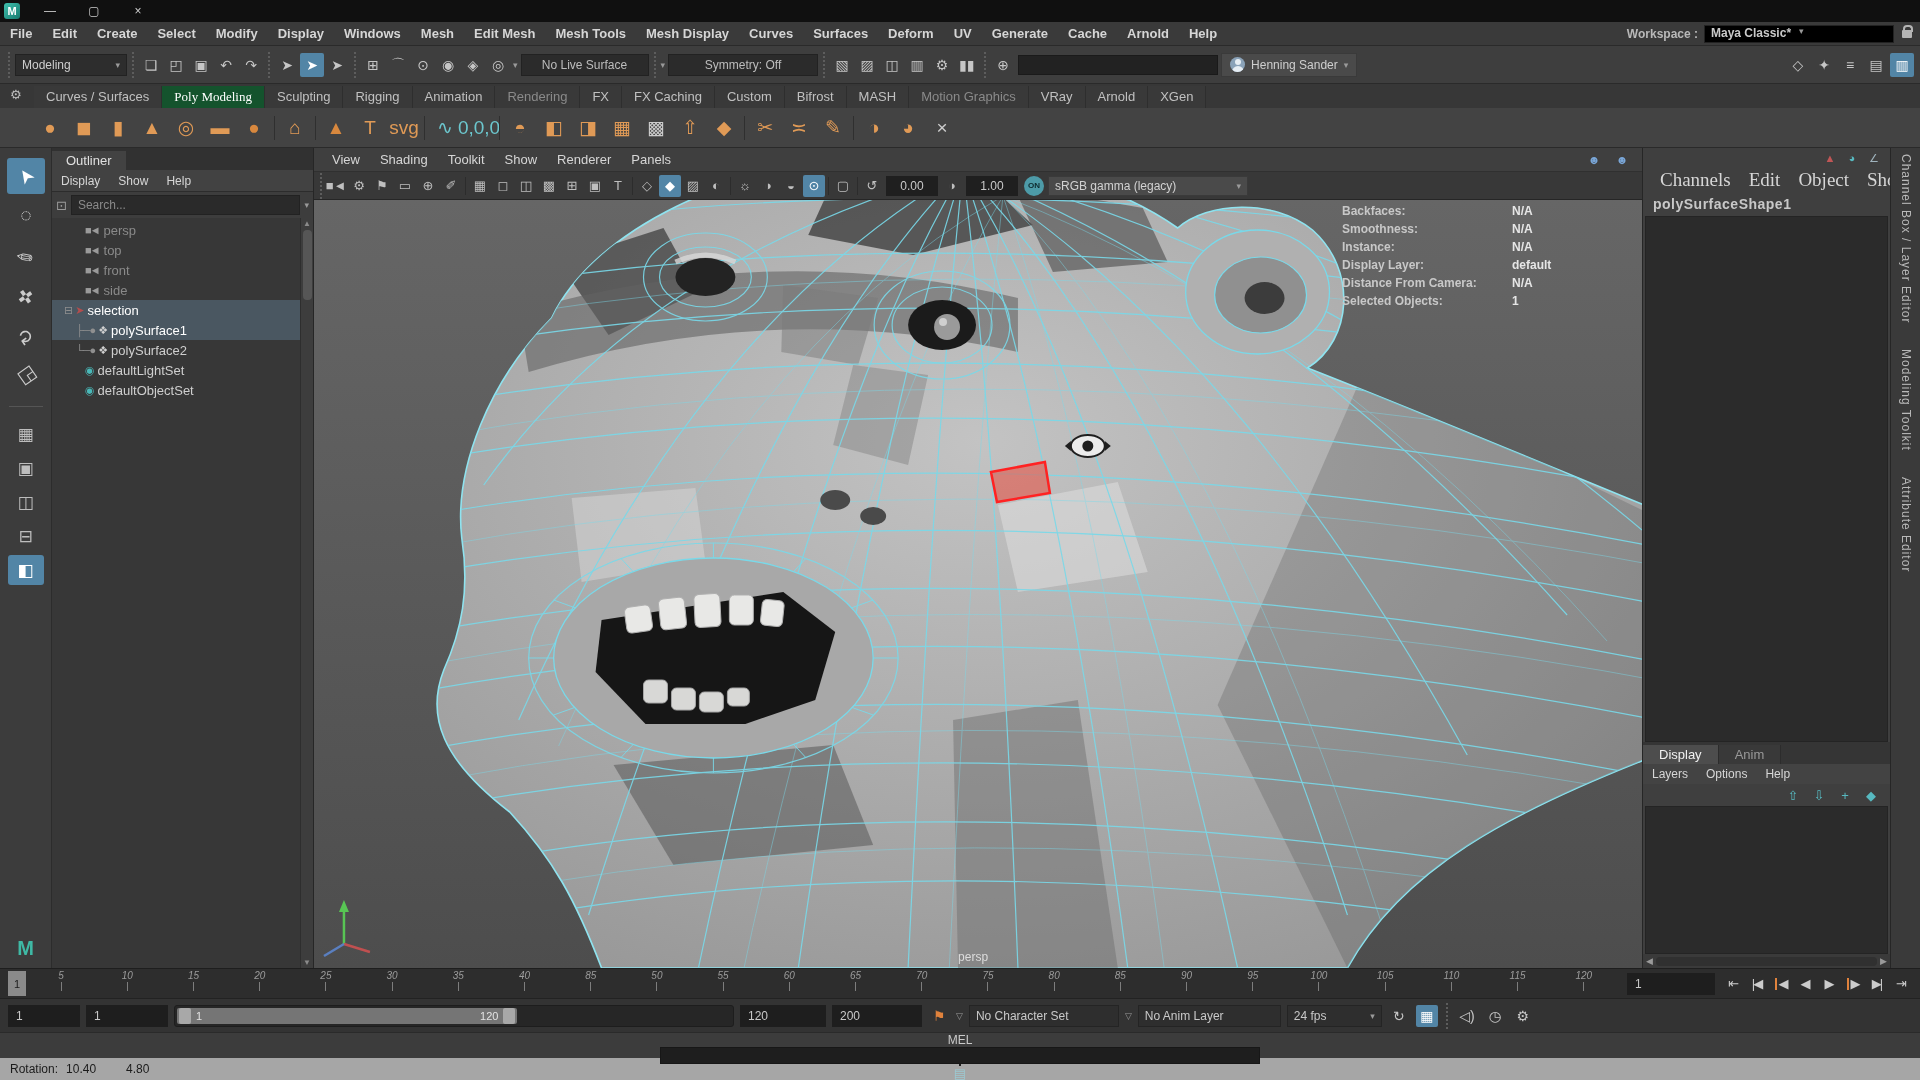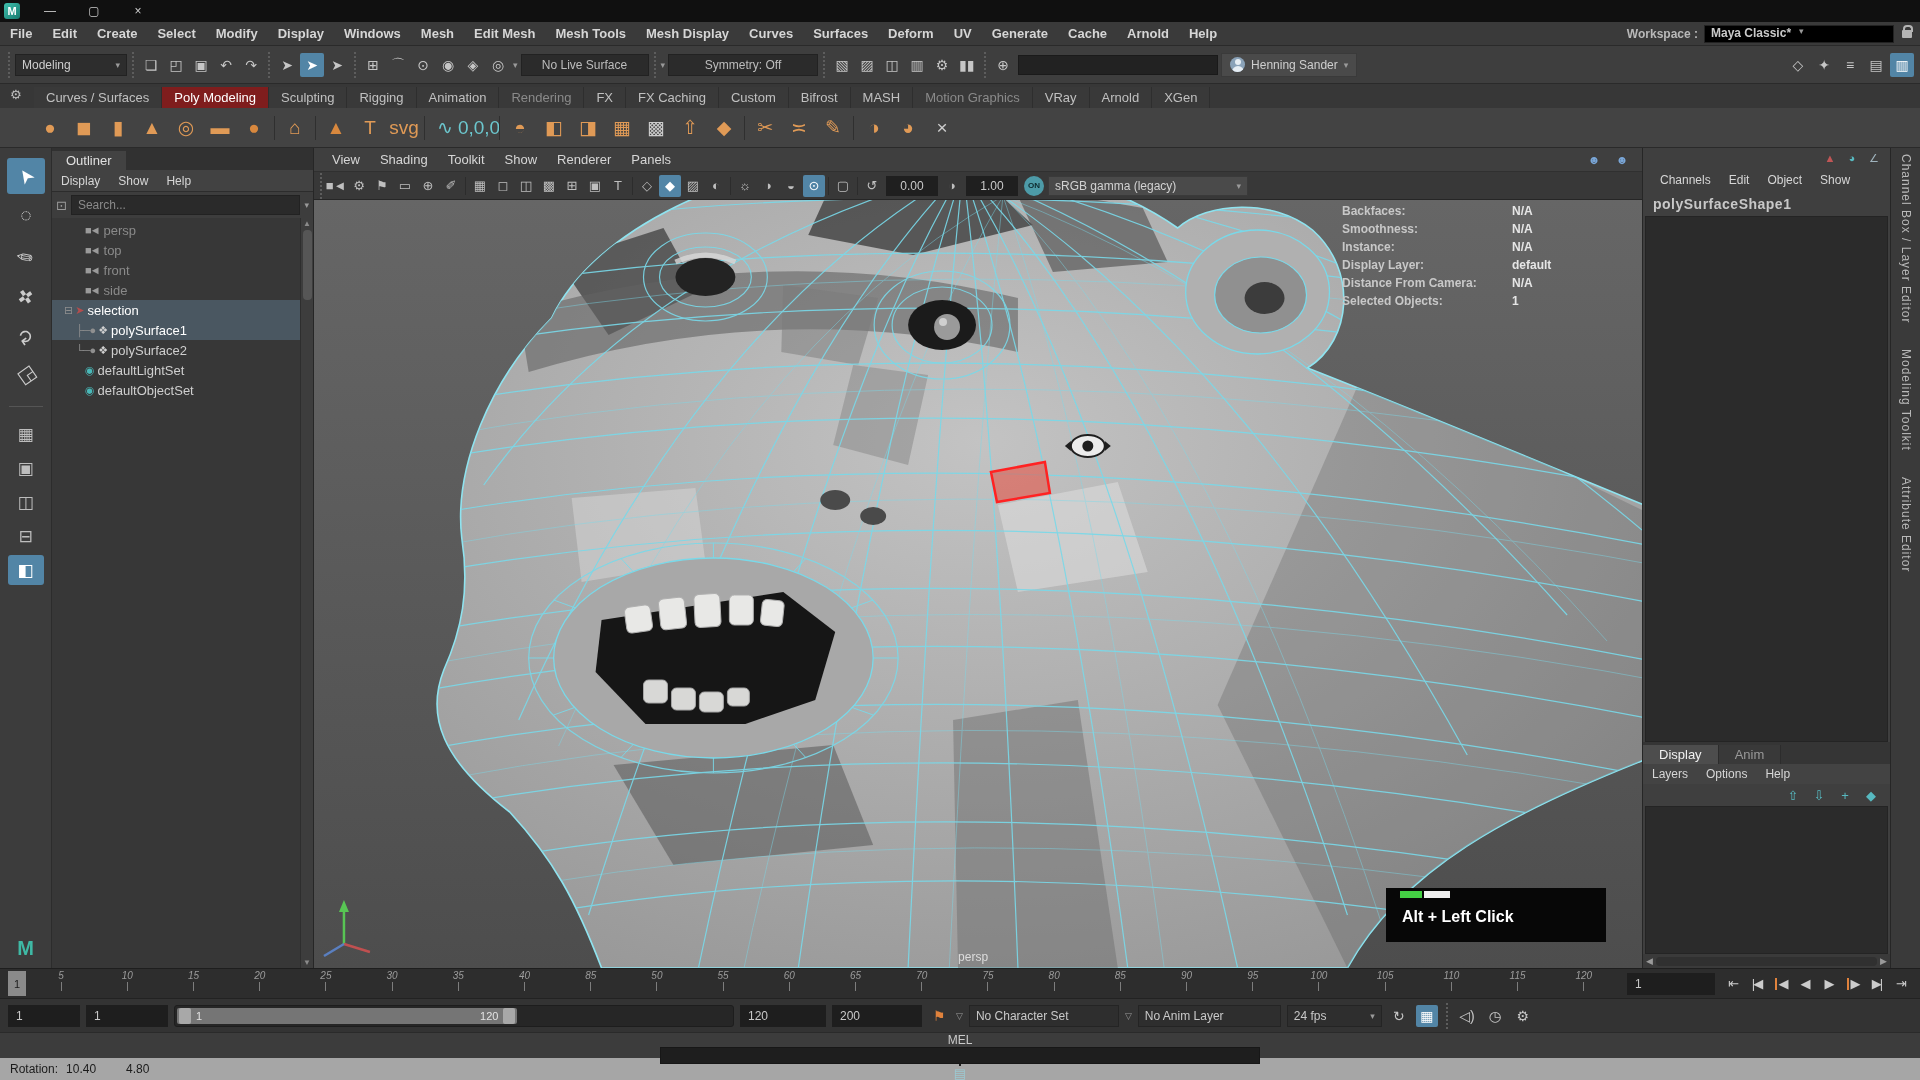--- a/index.html
+++ b/index.html
@@ -47,21 +47,21 @@
                padding:0 8px; border:1px solid #3a3a3a; }
   .avatar { width:15px; height:15px; border-radius:50%; background:#8aa2b8; position:relative; overflow:hidden; }
   .avatar::before { content:''; position:absolute; top:2px; left:4.5px; width:6px; height:6px; border-radius:50%; background:#e6edf3; }
   .avatar::after  { content:''; position:absolute; top:9px; left:1.5px; width:12px; height:7px; border-radius:6px 6px 0 0; background:#e6edf3; }
   .sl-right { margin-left:auto; display:flex; align-items:center; gap:2px; }
 
   
   #shelf-tabs { height:24px; background:#373737; display:flex; align-items:flex-end; padding-left:34px; position:relative; }
   .shelf-gear { position:absolute; left:10px; top:3px; color:#bdbdbd; font-size:13px; }
   .shelf-tab { padding:3px 12px; font-size:13px; color:#c0c0c0; background:#393939; border-right:1px solid #2e2e2e; }
-  .shelf-tab.active { background:#7f1d1d; color:#ffffff; }
+  .shelf-tab.active { background:#14532d; color:#ffffff;font-family:Liberation Serif, serif; }
   .shelf-tab.muted { color:#8a8a8a; }
   #shelf-icons { height:40px; background:#434343; display:flex; align-items:center; gap:2px; padding:0 6px 0 34px; border-bottom:1px solid #2a2a2a; }
   .shelficon { width:32px; height:32px; display:flex; align-items:center; justify-content:center;
                font-size:19px; border-radius:2px; }
   .shelficon.sep { width:5px; background:linear-gradient(#2f2f2f,#2f2f2f) center/1px 24px no-repeat; pointer-events:none; }
   .shelficon .g { font-size:inherit; }
 
   
   #main { height:820px; display:flex; background:#373737; }
 
@@ -130,21 +130,21 @@
              color:#ffffff; font-size:16px; font-weight:bold; padding:20px 0 0 16px; }
   .tooltip .swatches { position:absolute; top:3px; left:14px; display:flex; gap:2px; }
   .tooltip .sw1 { width:22px; height:7px; background:#44cf44; }
   .tooltip .sw2 { width:26px; height:7px; background:#f0f0f0; }
 
   
   #dock { width:248px; background:#3f3f3f; display:flex; flex-direction:column; border-left:1px solid #262626; }
   .dock-topicons { height:20px; display:flex; justify-content:flex-end; gap:6px; padding:2px 8px 0 0; }
   .dock-topicons .sbtn { min-width:16px; height:16px; font-size:11px; }
   .cb-menus { height:24px; display:flex; align-items:center; padding-left:8px; }
-  .cb-menus .menu-item { font-size:12px; padding:0 9px; }
+  .cb-menus .menu-item { font-size:19px; padding:0 9px;font-family:Liberation Serif, serif; }
   .cb-objname { height:24px; display:flex; align-items:center; padding-left:10px; color:#c8c8c8;
                 font-size:14px; font-weight:bold; letter-spacing:0.5px; }
   .cb-empty { flex:1; background:#2b2b2b; margin:0 2px; border:1px solid #242424; }
   .le-tabs { height:22px; display:flex; align-items:flex-end; background:#353535; }
   .le-tab { padding:2px 16px; font-size:13px; color:#999; background:#393939; border-right:1px solid #2c2c2c; }
   .le-tab.active { background:#4d4d4d; color:#f0f0f0; }
   .le-menus { height:20px; display:flex; align-items:center; background:#434343; }
   .le-menus .menu-item { font-size:12px; line-height:20px; padding:0 9px; }
   .le-icons { height:22px; display:flex; justify-content:flex-end; gap:8px; padding-right:10px; align-items:center; background:#3f3f3f; }
   .le-icons .sbtn { min-width:18px; height:18px; font-size:13px; color:#57b9c0; }
@@ -920,27 +920,20 @@
 
           <span class="hlab">Distance From Camera:</span>
           <span class="hval">N/A</span>
 
           <span class="hlab">Selected Objects:</span>
           <span class="hval">1</span>
         </div>
 
       <div class="persp-label">persp</div>
 
-      <div class="tooltip">
-        <div class="swatches">
-          <span class="sw1"></span>
-          <span class="sw2"></span>
-        </div>
-        <span>Alt + Left Click</span>
-      </div>
     </div>
   </div>
 
   <div id="dock">
     <div class="dock-topicons">
 
     <div class="sbtn">
           <span style="color: rgb(192, 86, 86);">▲</span>
         </div>
         <div class="sbtn">

